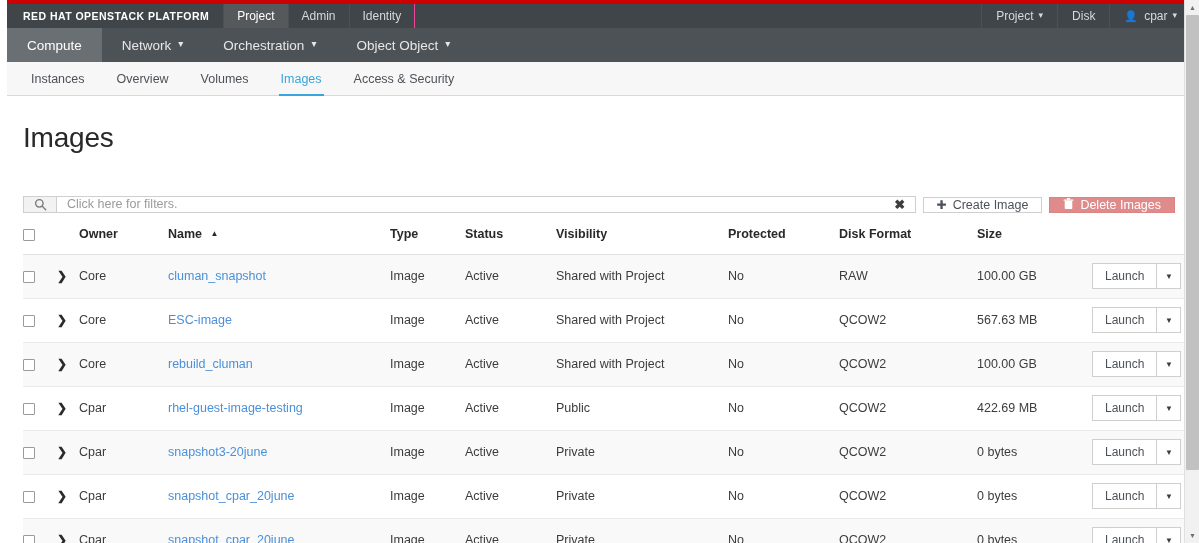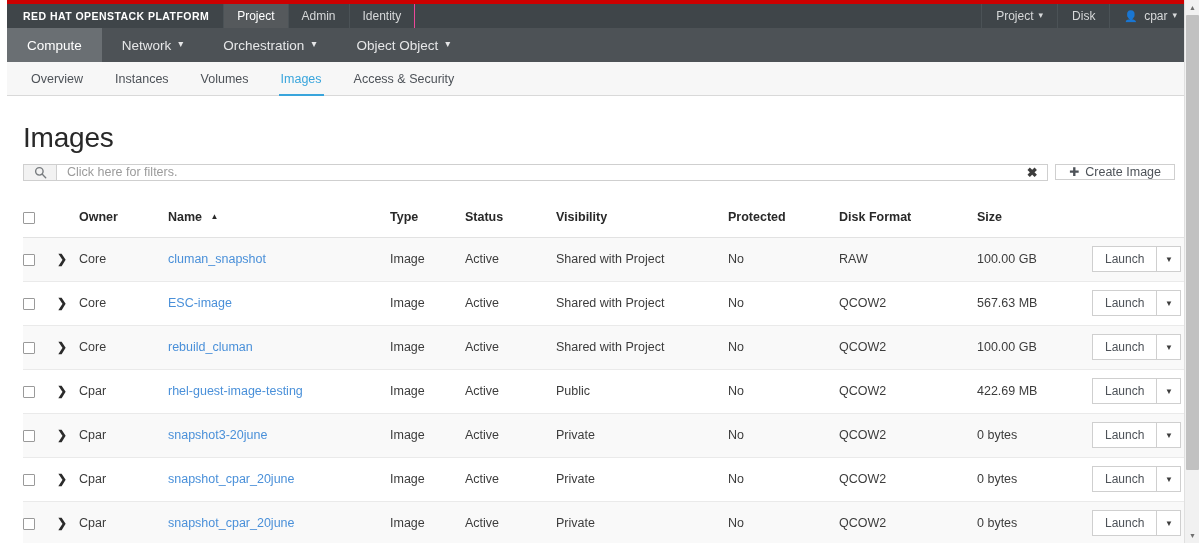--- a/index.html
+++ b/index.html
@@ -155,22 +155,22 @@
     color: #282828;
     margin: 27px 0 0 0;
     padding: 0;
     line-height: 1.1;
     letter-spacing: -0.2px;
   }
 
   
   .toolbar {
     display: flex;
-    align-items: flex-start;
-    margin-top: 10px;
+    align-items: flex-end;
+    margin-top: 27px;
     height: 32px;
   }
   .searchbox {
     flex: 1;
     display: flex;
     align-items: stretch;
     border: 1px solid #cfcfcf;
     background: #ffffff;
     min-width: 0;
   }
@@ -420,24 +420,24 @@
         <span class="caret-dn">▾</span>
       </div>
       <div class="mainnav-item">
         <span>Object Object</span>
         <span class="caret-dn">▾</span>
       </div>
     </div>
 
     <div class="subtabs">
       <div class="subtab">
+        <span>Instances</span>
+      </div>
+      <div class="subtab">
         <span>Overview</span>
-      </div>
-      <div class="subtab">
-        <span>Instances</span>
       </div>
       <div class="subtab">
         <span>Volumes</span>
       </div>
       <div class="subtab active">
         <span>Images</span>
       </div>
       <div class="subtab">
         <span>Access &amp; Security</span>
       </div>
@@ -456,20 +456,30 @@
             </svg>
           </div>
           <div class="search-input-wrap">
             <input class="search-input" type="text" placeholder="Click here for filters." style="">
             <div class="search-clear">✖</div>
           </div>
         </div>
         <div class="btn">
           <span class="glyph">✚</span>
           <span>Create Image</span>
+        </div>
+        <div class="btn btn-danger">
+          <span class="glyph">
+            <svg width="11" height="12" viewBox="0 0 12 14" fill="currentColor">
+              <rect x="1.6" y="3.4" width="8.8" height="9.4" rx="0.7"></rect>
+              <rect x="0.2" y="1.7" width="11.6" height="1.5" rx="0.5"></rect>
+              <rect x="4" y="0" width="4" height="1.9" rx="0.5"></rect>
+            </svg>
+          </span>
+          <span>Delete Images</span>
         </div>
       </div>
 
       <table class="tbl">
         <colgroup>
           <col class="col-check">
             <col class="col-expand">
             <col class="col-owner">
           <col class="col-name">
             <col class="col-type">

